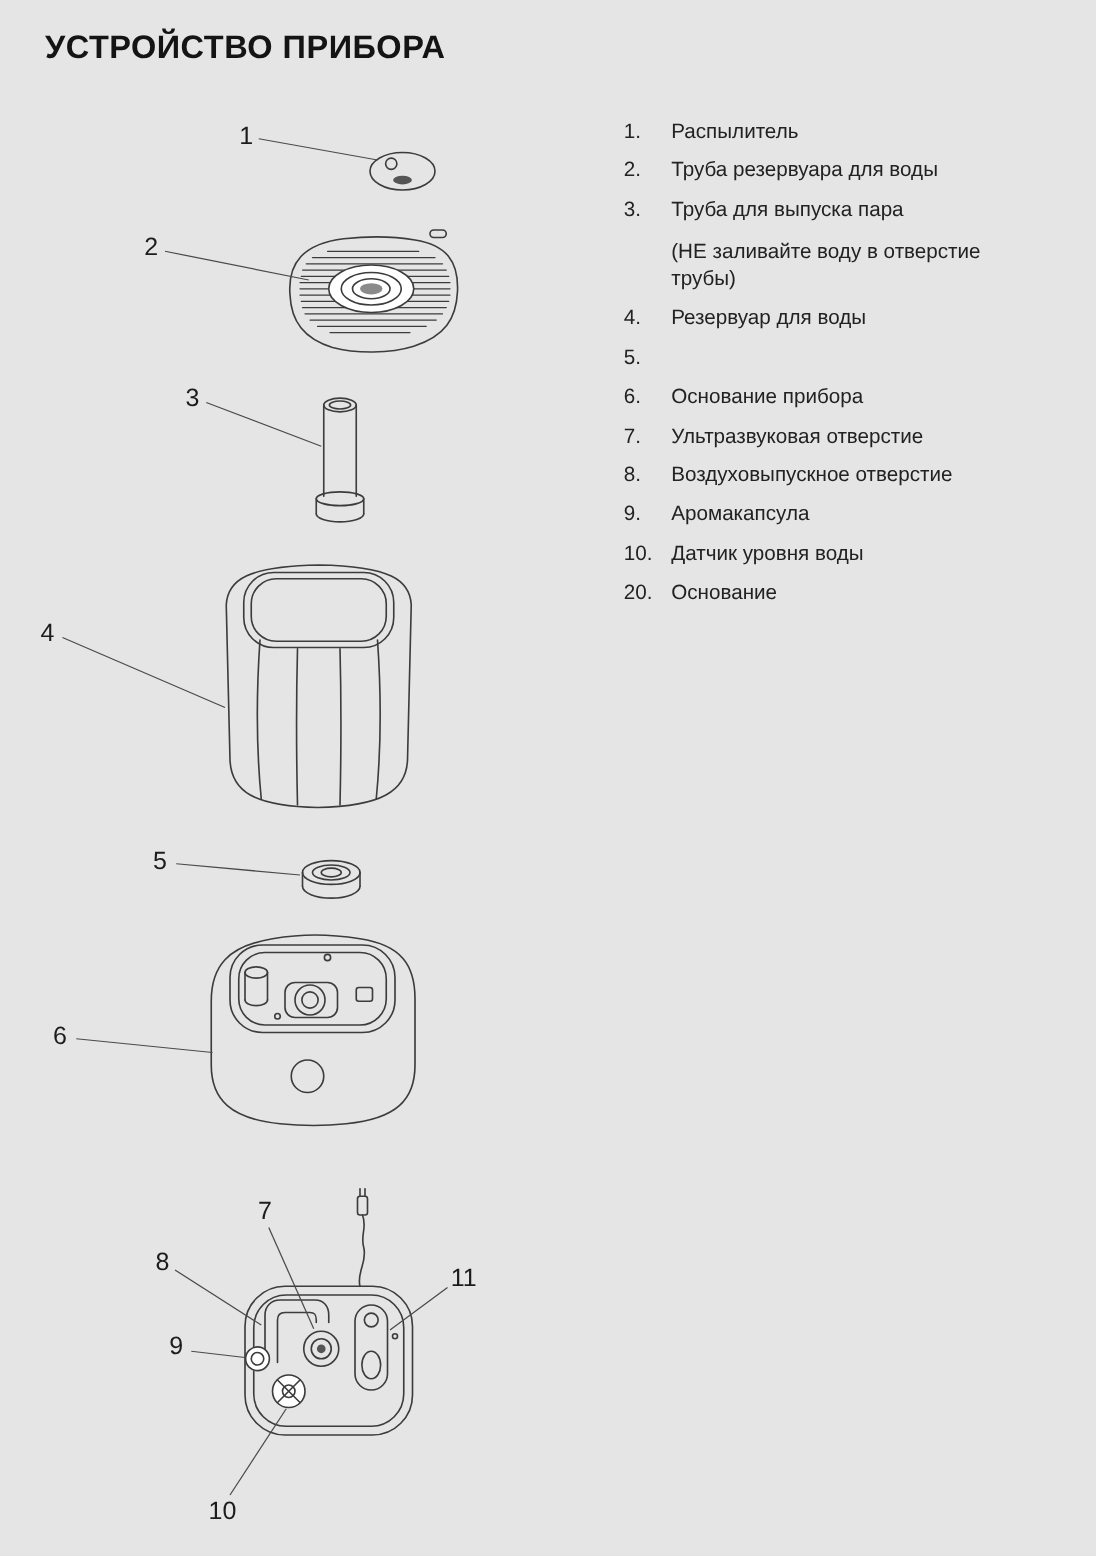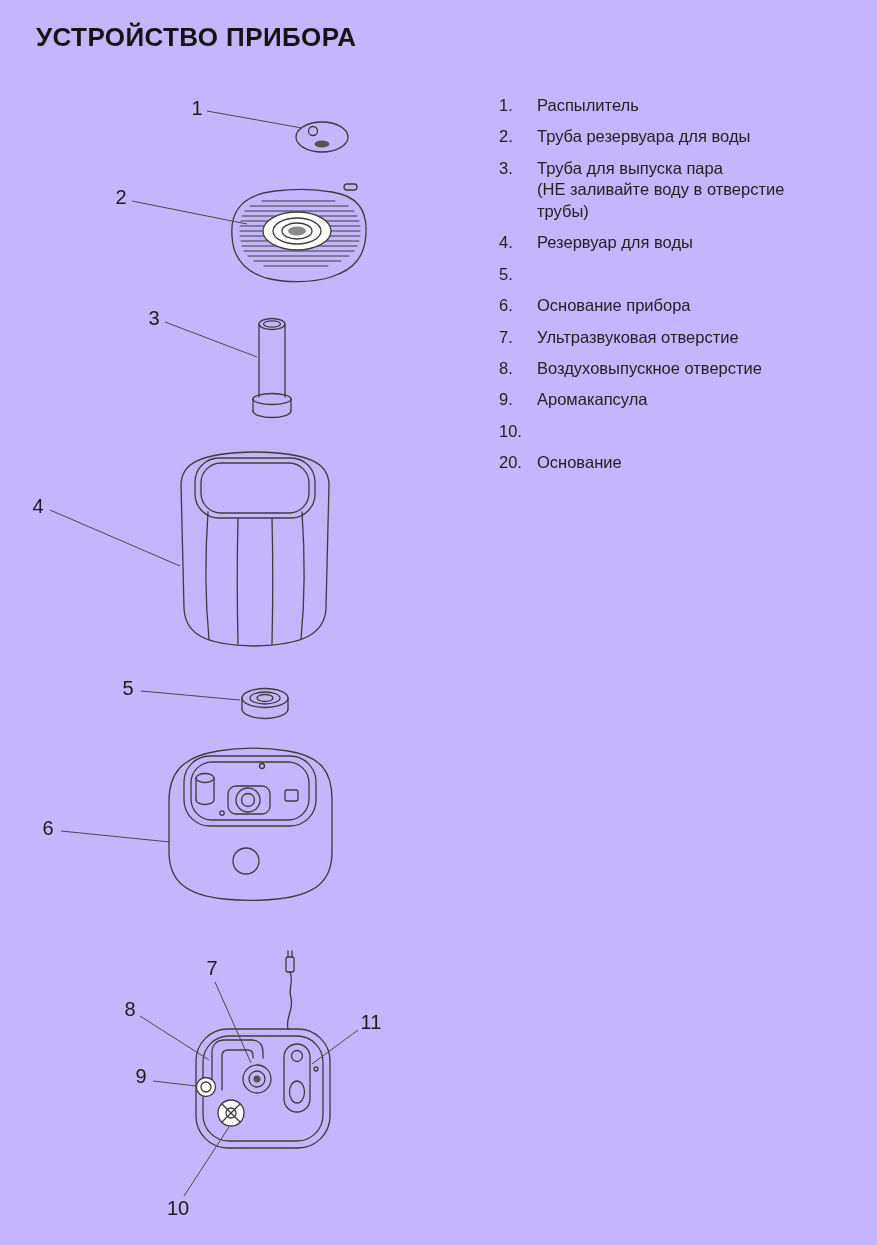--- a/index.html
+++ b/index.html
@@ -1,36 +1,36 @@
 <!DOCTYPE html>
 <html><head>
 <meta charset="utf-8">
 <style>
   html,body{margin:0;padding:0;}
   body{
     width:877px;height:1245px;background:#ffffff;
     font-family:"Liberation Sans", sans-serif;color:#1e1e1e;
   }
-  .page{position:relative;width:877px;height:1245px;overflow:hidden;background:#c4b5fd;}
+  .page{position:relative;width:877px;height:1245px;overflow:hidden;background:#e5e5e5;}
   .page-title{
     position:absolute;left:36px;top:22px;margin:0;
     font-size:26px;font-weight:700;letter-spacing:0.4px;color:#141414;
   }
   .diagram-svg{position:absolute;left:0;top:0;}
   .legend{
     position:absolute;left:499px;top:95px;width:352px;
     margin:0;padding:0;list-style:none;
   }
   .legend-item{
     display:flex;align-items:flex-start;margin-bottom:10px;
     font-size:16.5px;line-height:1.3;color:#222;
   }
   .li-num{flex:0 0 38px;}
   .li-label{flex:1;}
-  .li-note{display:block;max-width:262px;}
+  .li-note{display:block;max-width:262px;margin-top:12px;}
   .callout-num{
     font-family:"Liberation Sans", sans-serif;
     font-size:20px;fill:#1c1c1c;
   }
 </style>
 </head>
 <body>
 
 <div class="page">
 
@@ -232,20 +232,21 @@
       <span class="li-label">Воздуховыпускное отверстие</span>
     </li>
 
     <li class="legend-item">
       <span class="li-num">9.</span>
       <span class="li-label">Аромакапсула</span>
     </li>
 
     <li class="legend-item">
       <span class="li-num">10.</span>
+      <span class="li-label">Датчик уровня воды</span>
     </li>
 
     <li class="legend-item">
       <span class="li-num">20.</span>
       <span class="li-label">Основание</span>
     </li>
 
   </ol>
 </div>
 

